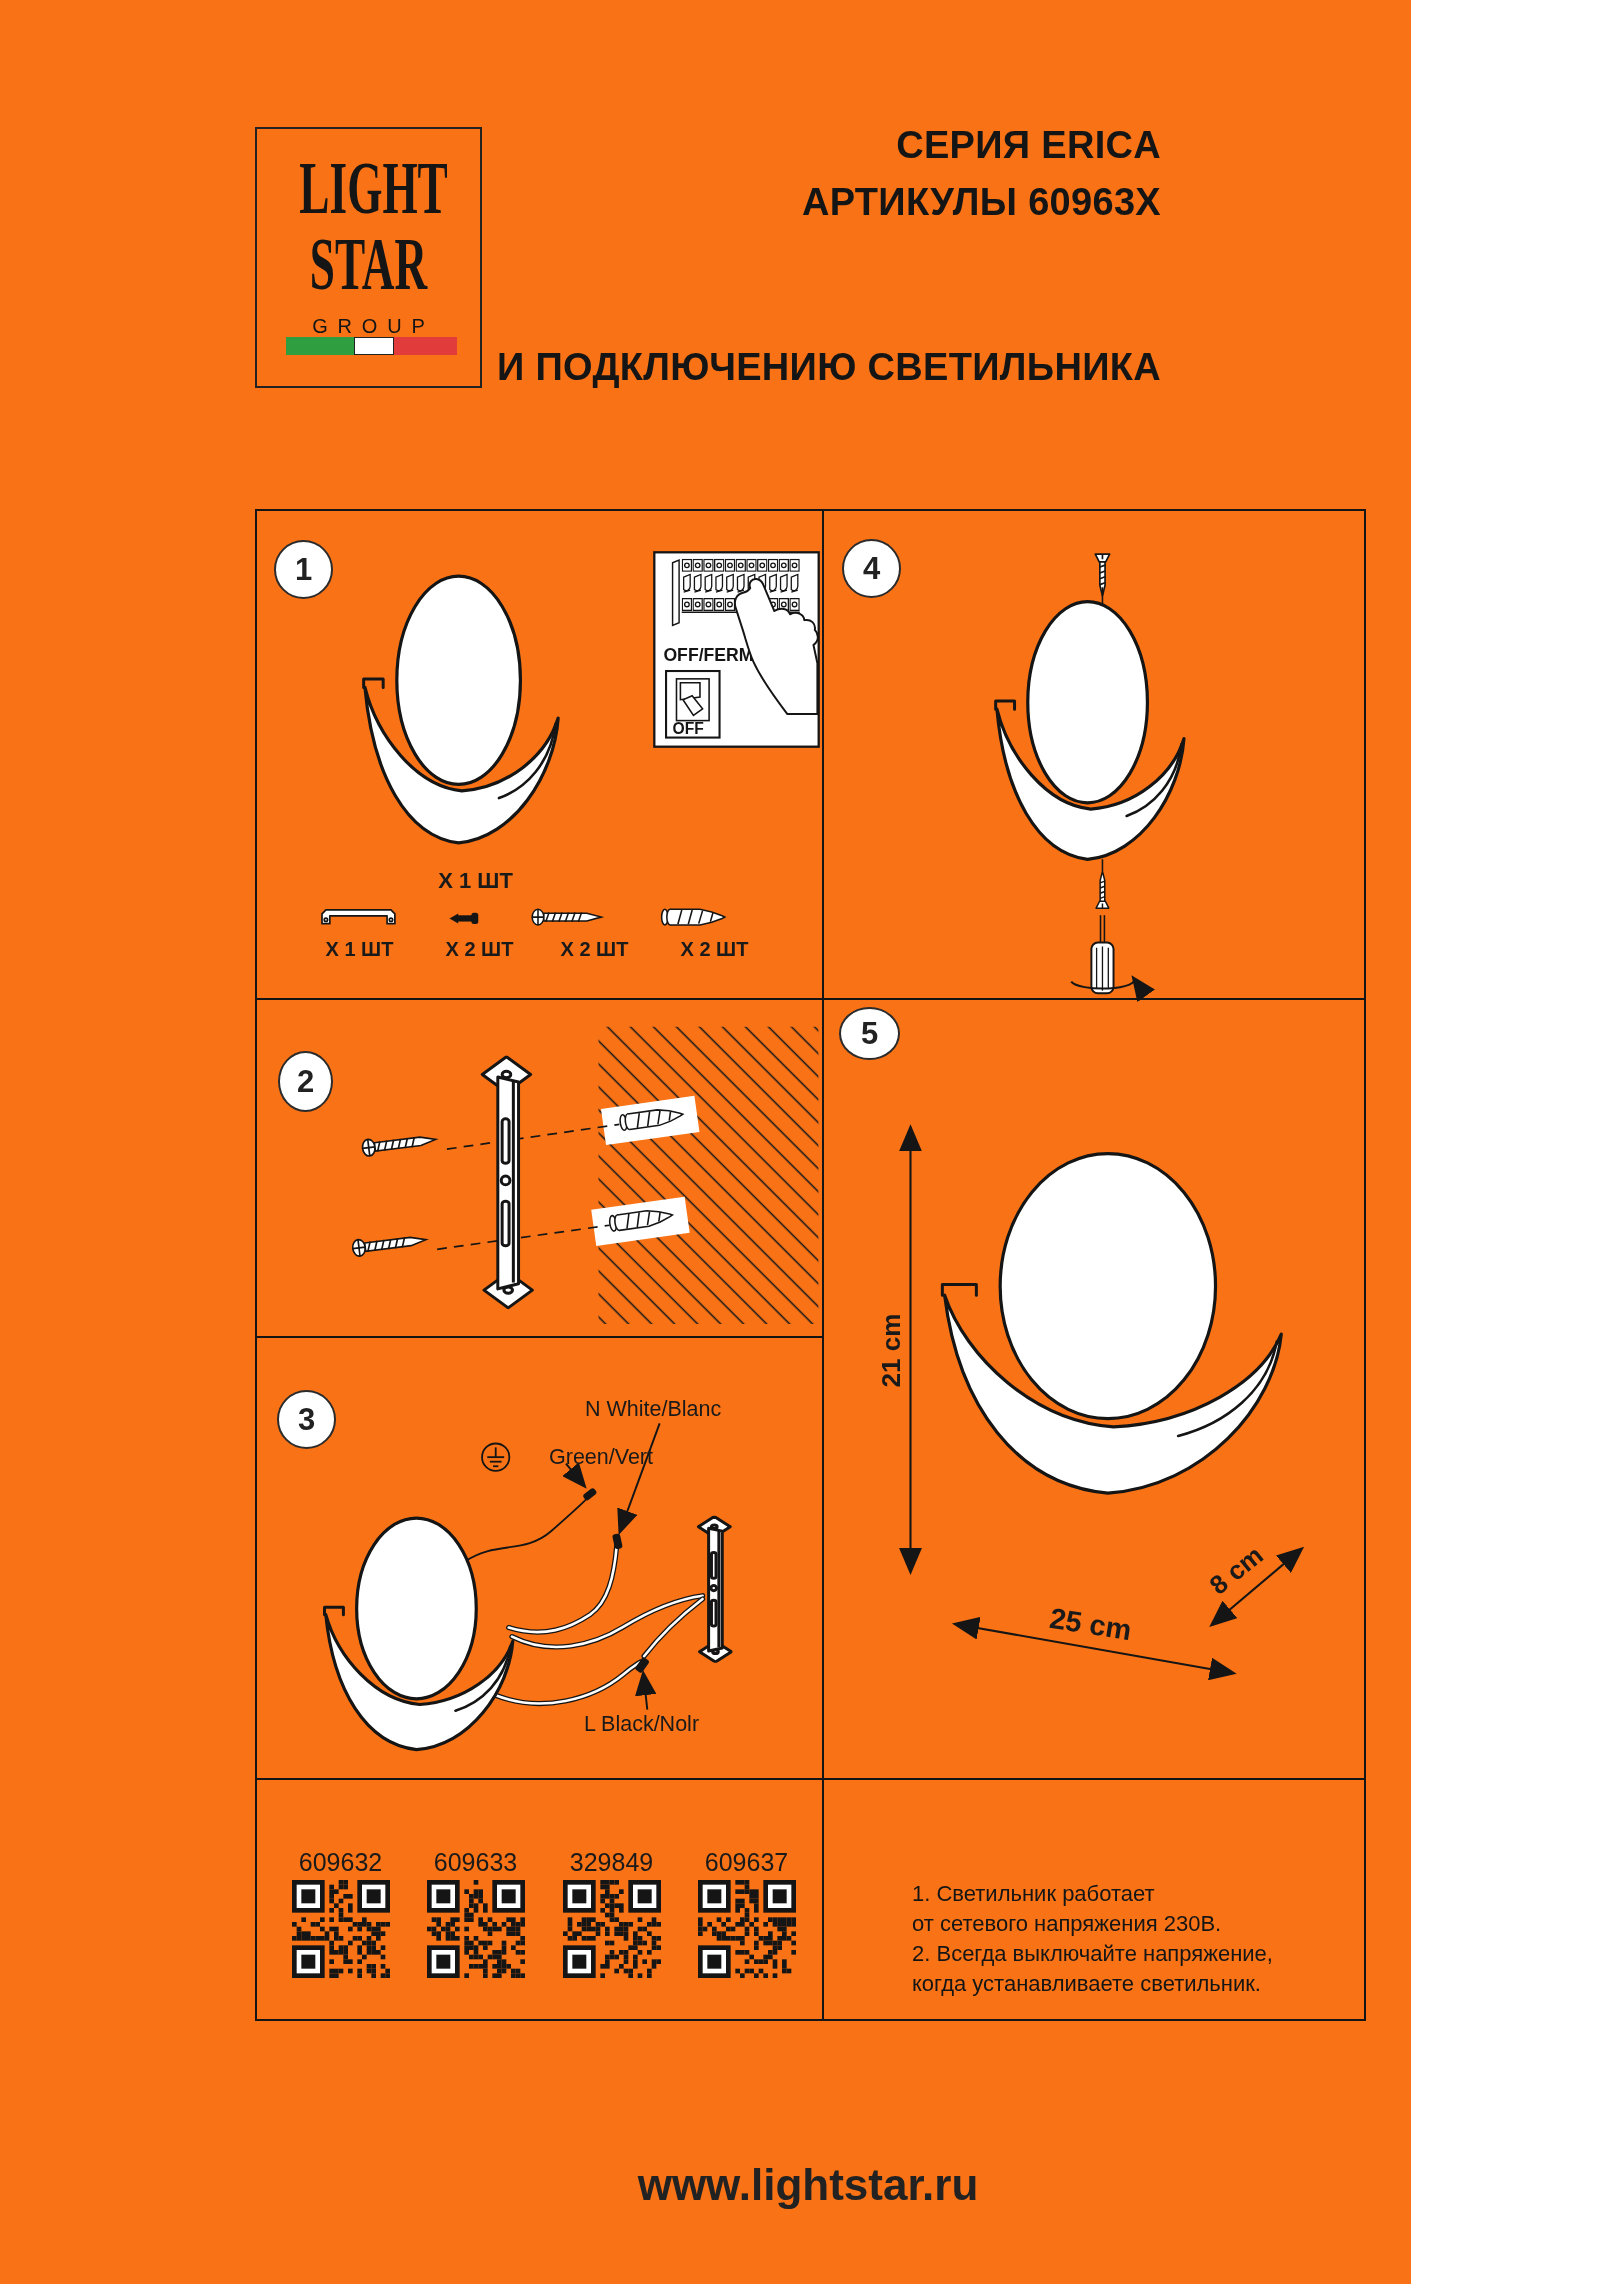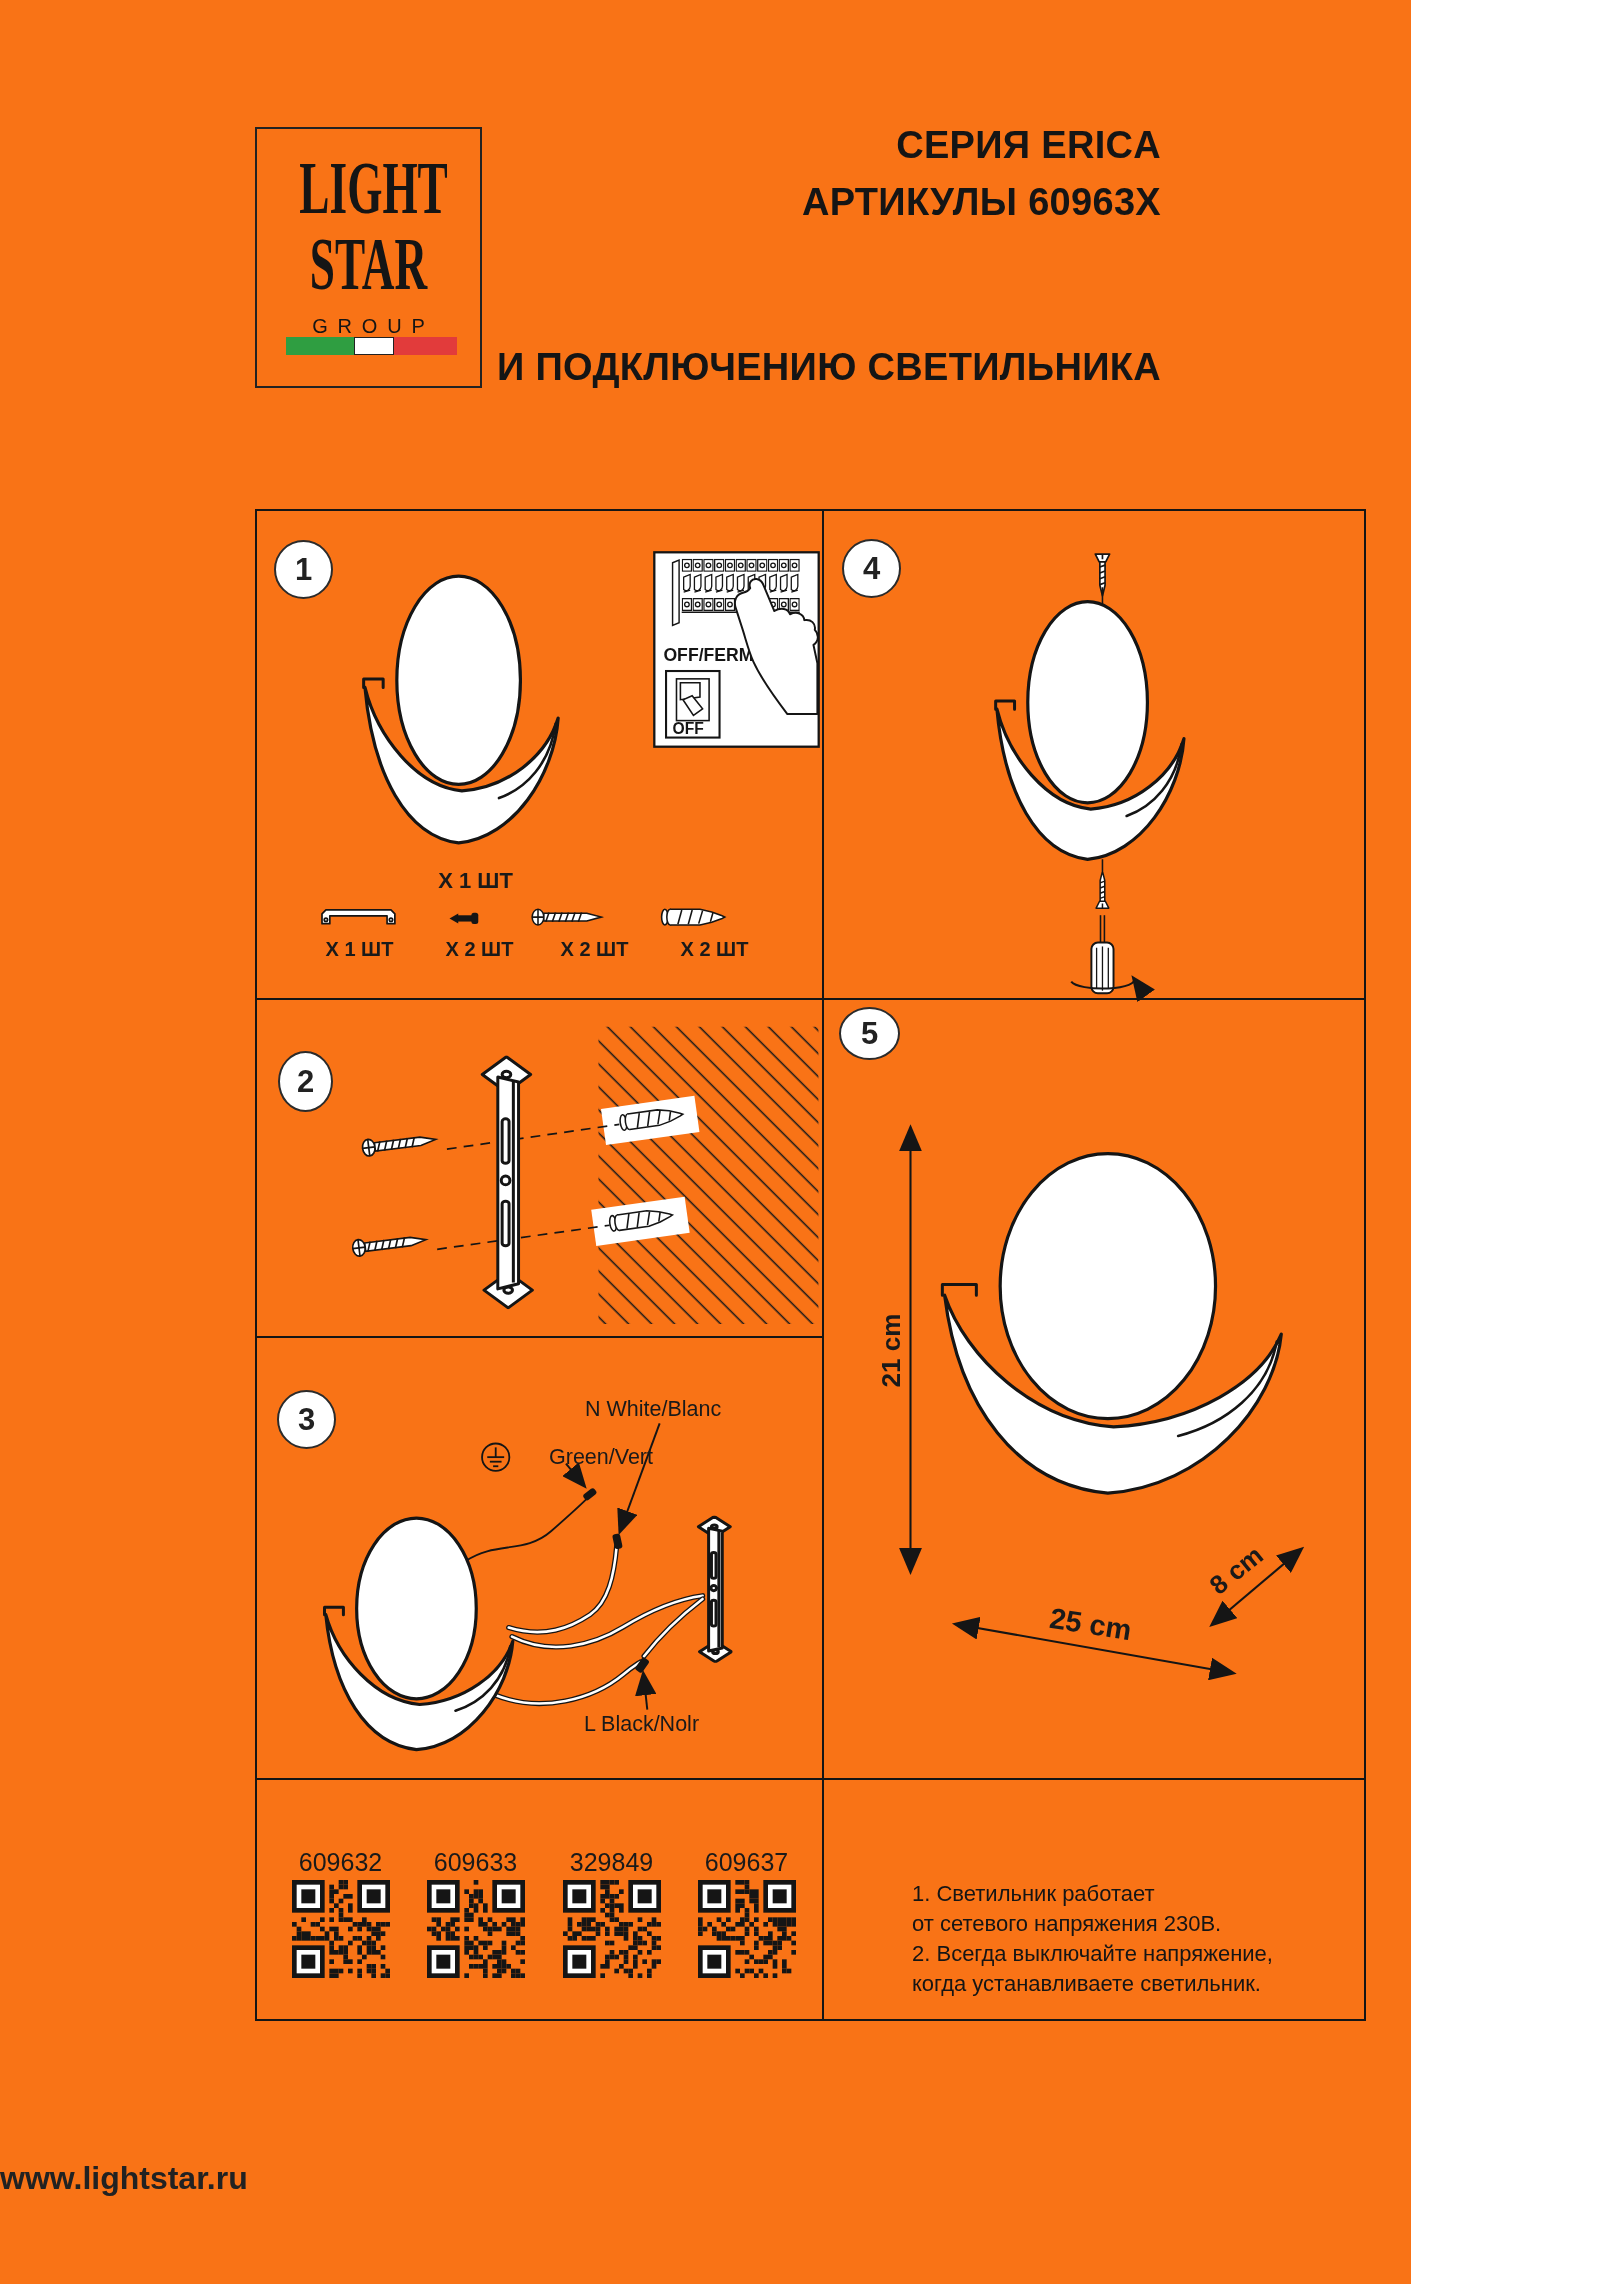--- a/index.html
+++ b/index.html
@@ -25,22 +25,22 @@
   .stepnum{position:absolute;border:2.3px solid #2b2b2b;border-radius:50%;
            display:flex;align-items:center;justify-content:center;
            font-size:31px;font-weight:bold;color:#222;background:#fff;}
   svg{position:absolute;overflow:visible;}
   svg text{font-family:"Liberation Sans",sans-serif;fill:#151515;}
   .qty{font-size:20px;font-weight:bold;text-align:center;}
   .wlabel{font-size:21.5px;}
   .dim{font-size:26px;font-weight:bold;text-align:center;}
   .qr-label{font-size:25px;text-align:center;}
   .note-line{font-size:22px;line-height:30px;}
-  #footer{position:absolute;left:0;width:1616px;top:2160px;text-align:left;
-          font-size:32px;font-weight:bold;color:#222;}
+  #footer{position:absolute;left:0;width:1616px;top:2160px;text-align:center;
+          font-size:44px;font-weight:bold;color:#222;}
 </style>
 </head>
 <body>
 
 <svg width="0" height="0">
 <defs>
   <marker id="ah" markerWidth="13" markerHeight="11" refX="11" refY="5.5" orient="auto-start-reverse">
     <path d="M0,0 L13,5.5 L0,11 Z" fill="#151515"></path>
   </marker>
   <pattern id="hatch" width="25" height="25" patternUnits="userSpaceOnUse" patternTransform="rotate(-45)">

